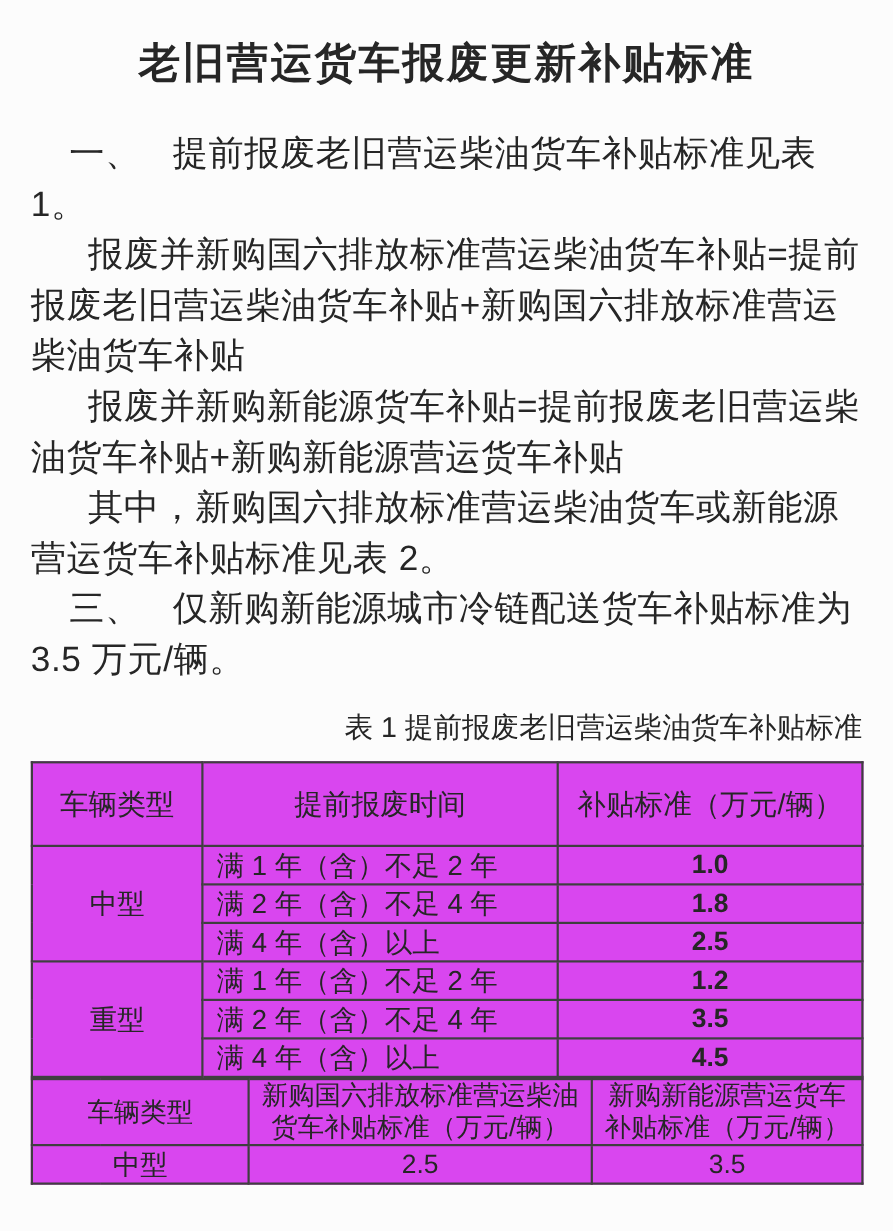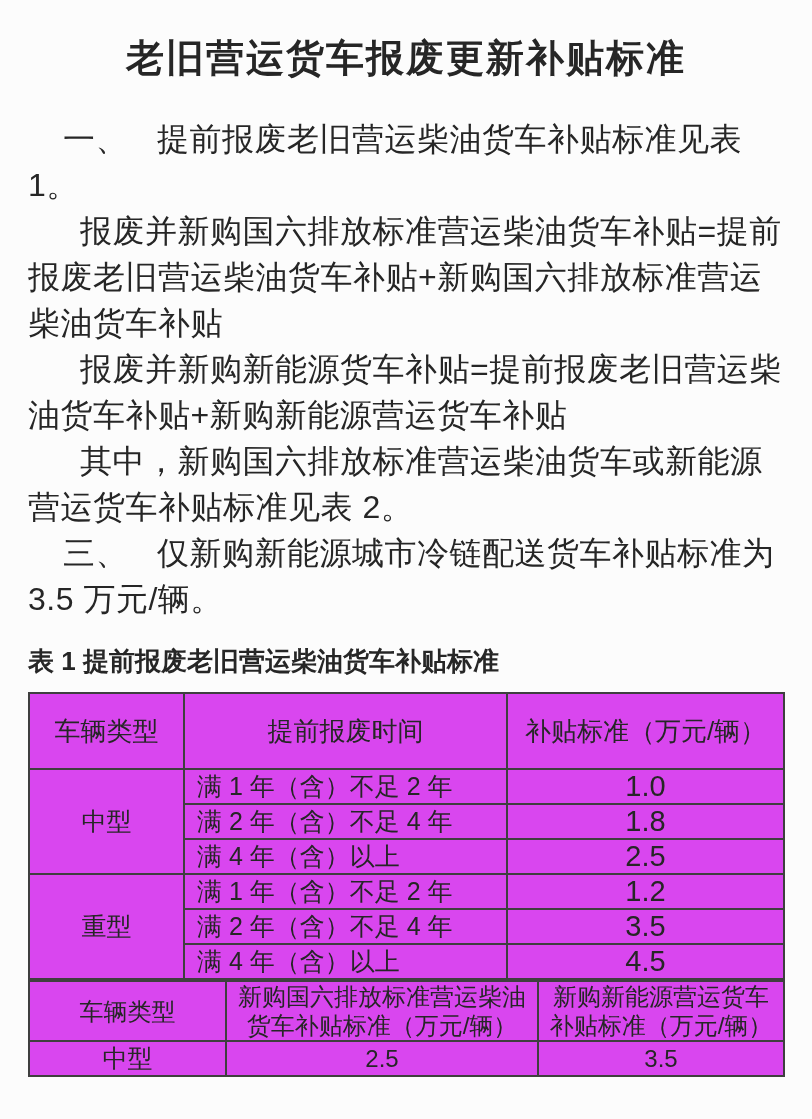--- a/index.html
+++ b/index.html
@@ -27,23 +27,23 @@
     font-size: 32px;
     line-height: 46px;
     font-weight: 500;
     letter-spacing: 0.5px;
   }
   .para.li   { text-indent: 35px; }
   .para.body { text-indent: 52px; }
   .num { display: inline-block; width: 94px; text-indent: 0; }
 
   .caption {
-    text-align: left;
+    text-align: right;
     font-size: 26px;
-    font-weight: 700;
+    font-weight: 400;
     line-height: 46px;
   }
   .caption.c1 { margin-top: 16px; margin-bottom: 8px; }
   .caption.c2 { margin-top: 8px;  margin-bottom: 8px; }
 
   table {
     border-collapse: collapse;
     table-layout: fixed;
     width: 755px;
     background: #d946ef;
@@ -52,21 +52,21 @@
     border: 2px solid #3f3f3f;
     text-align: center;
     vertical-align: middle;
     padding: 0 6px;
     overflow: hidden;
   }
   
   .t1 th { height: 74px; font-size: 26px; font-weight: 500; }
   .t1 td { height: 29px; font-size: 25px; font-weight: 500; }
   .t1 td.time { text-align: left; padding-left: 12px; }
-  .t1 td.val  { font-size: 29px; font-weight: 400; }
+  .t1 td.val  { font-size: 24px; font-weight: 700; }
   
   .t2 th { height: 56px; font-size: 24px; font-weight: 500; line-height: 29px; }
   .t2 td { height: 30px; font-size: 25px; font-weight: 500; }
   .t2 td.val { font-size: 24px; font-weight: 400; }
 </style>
 </head>
 <body>
 
 <div class="page">
 

